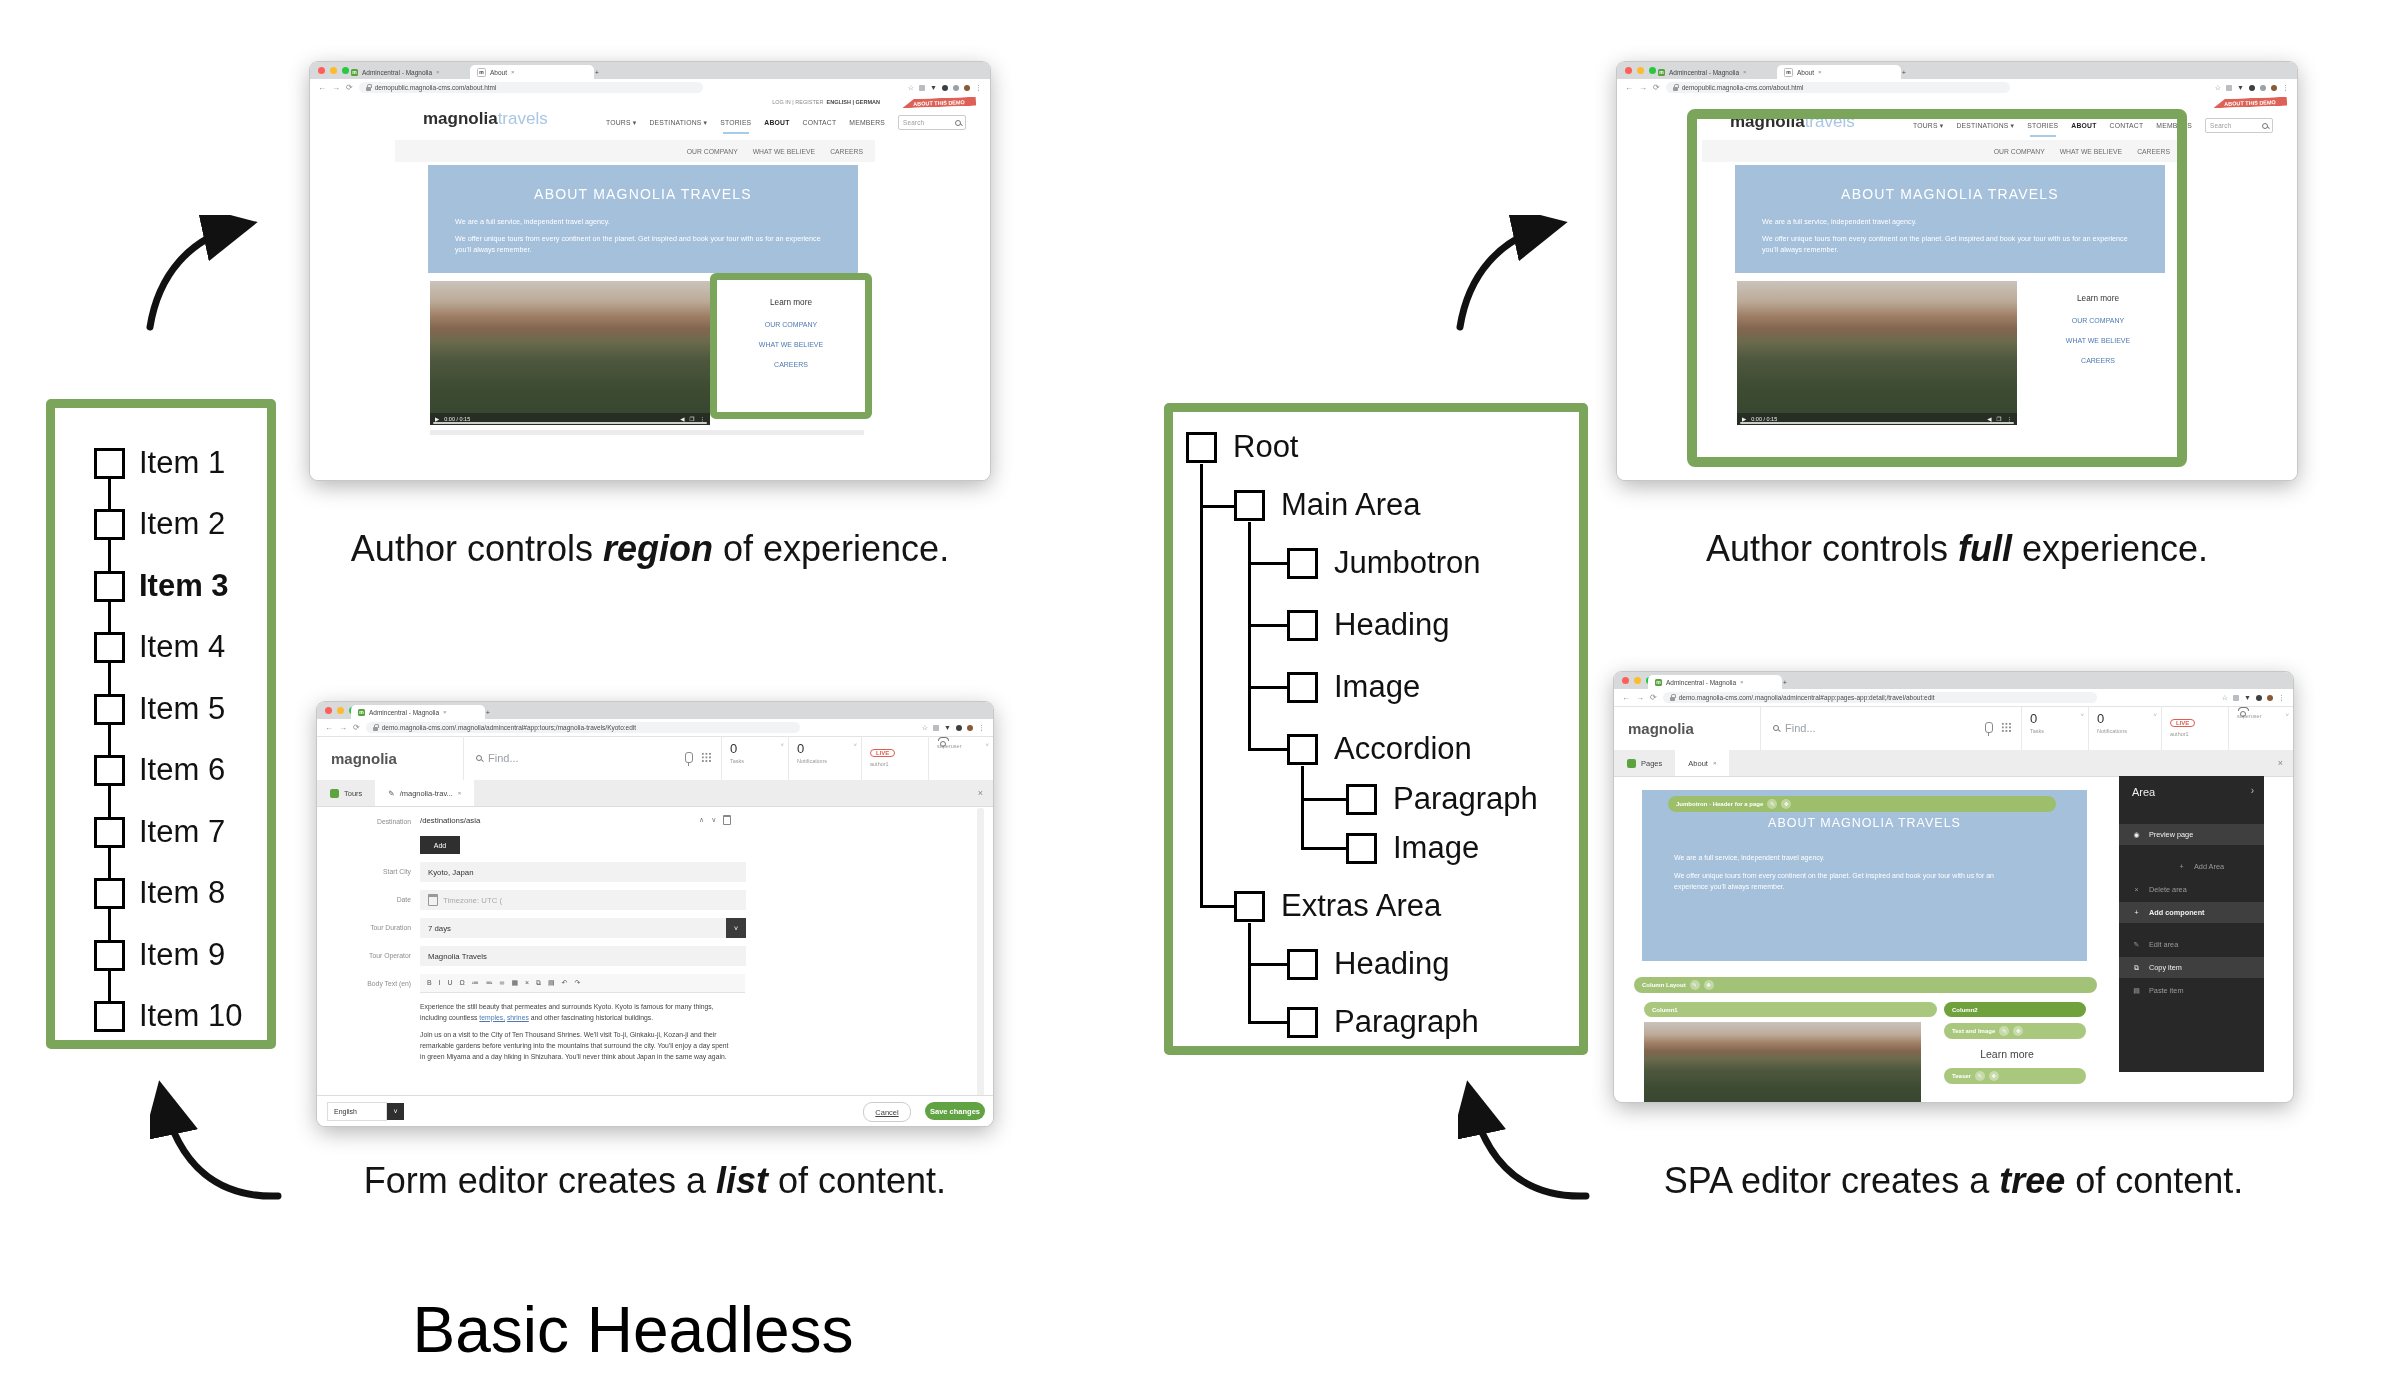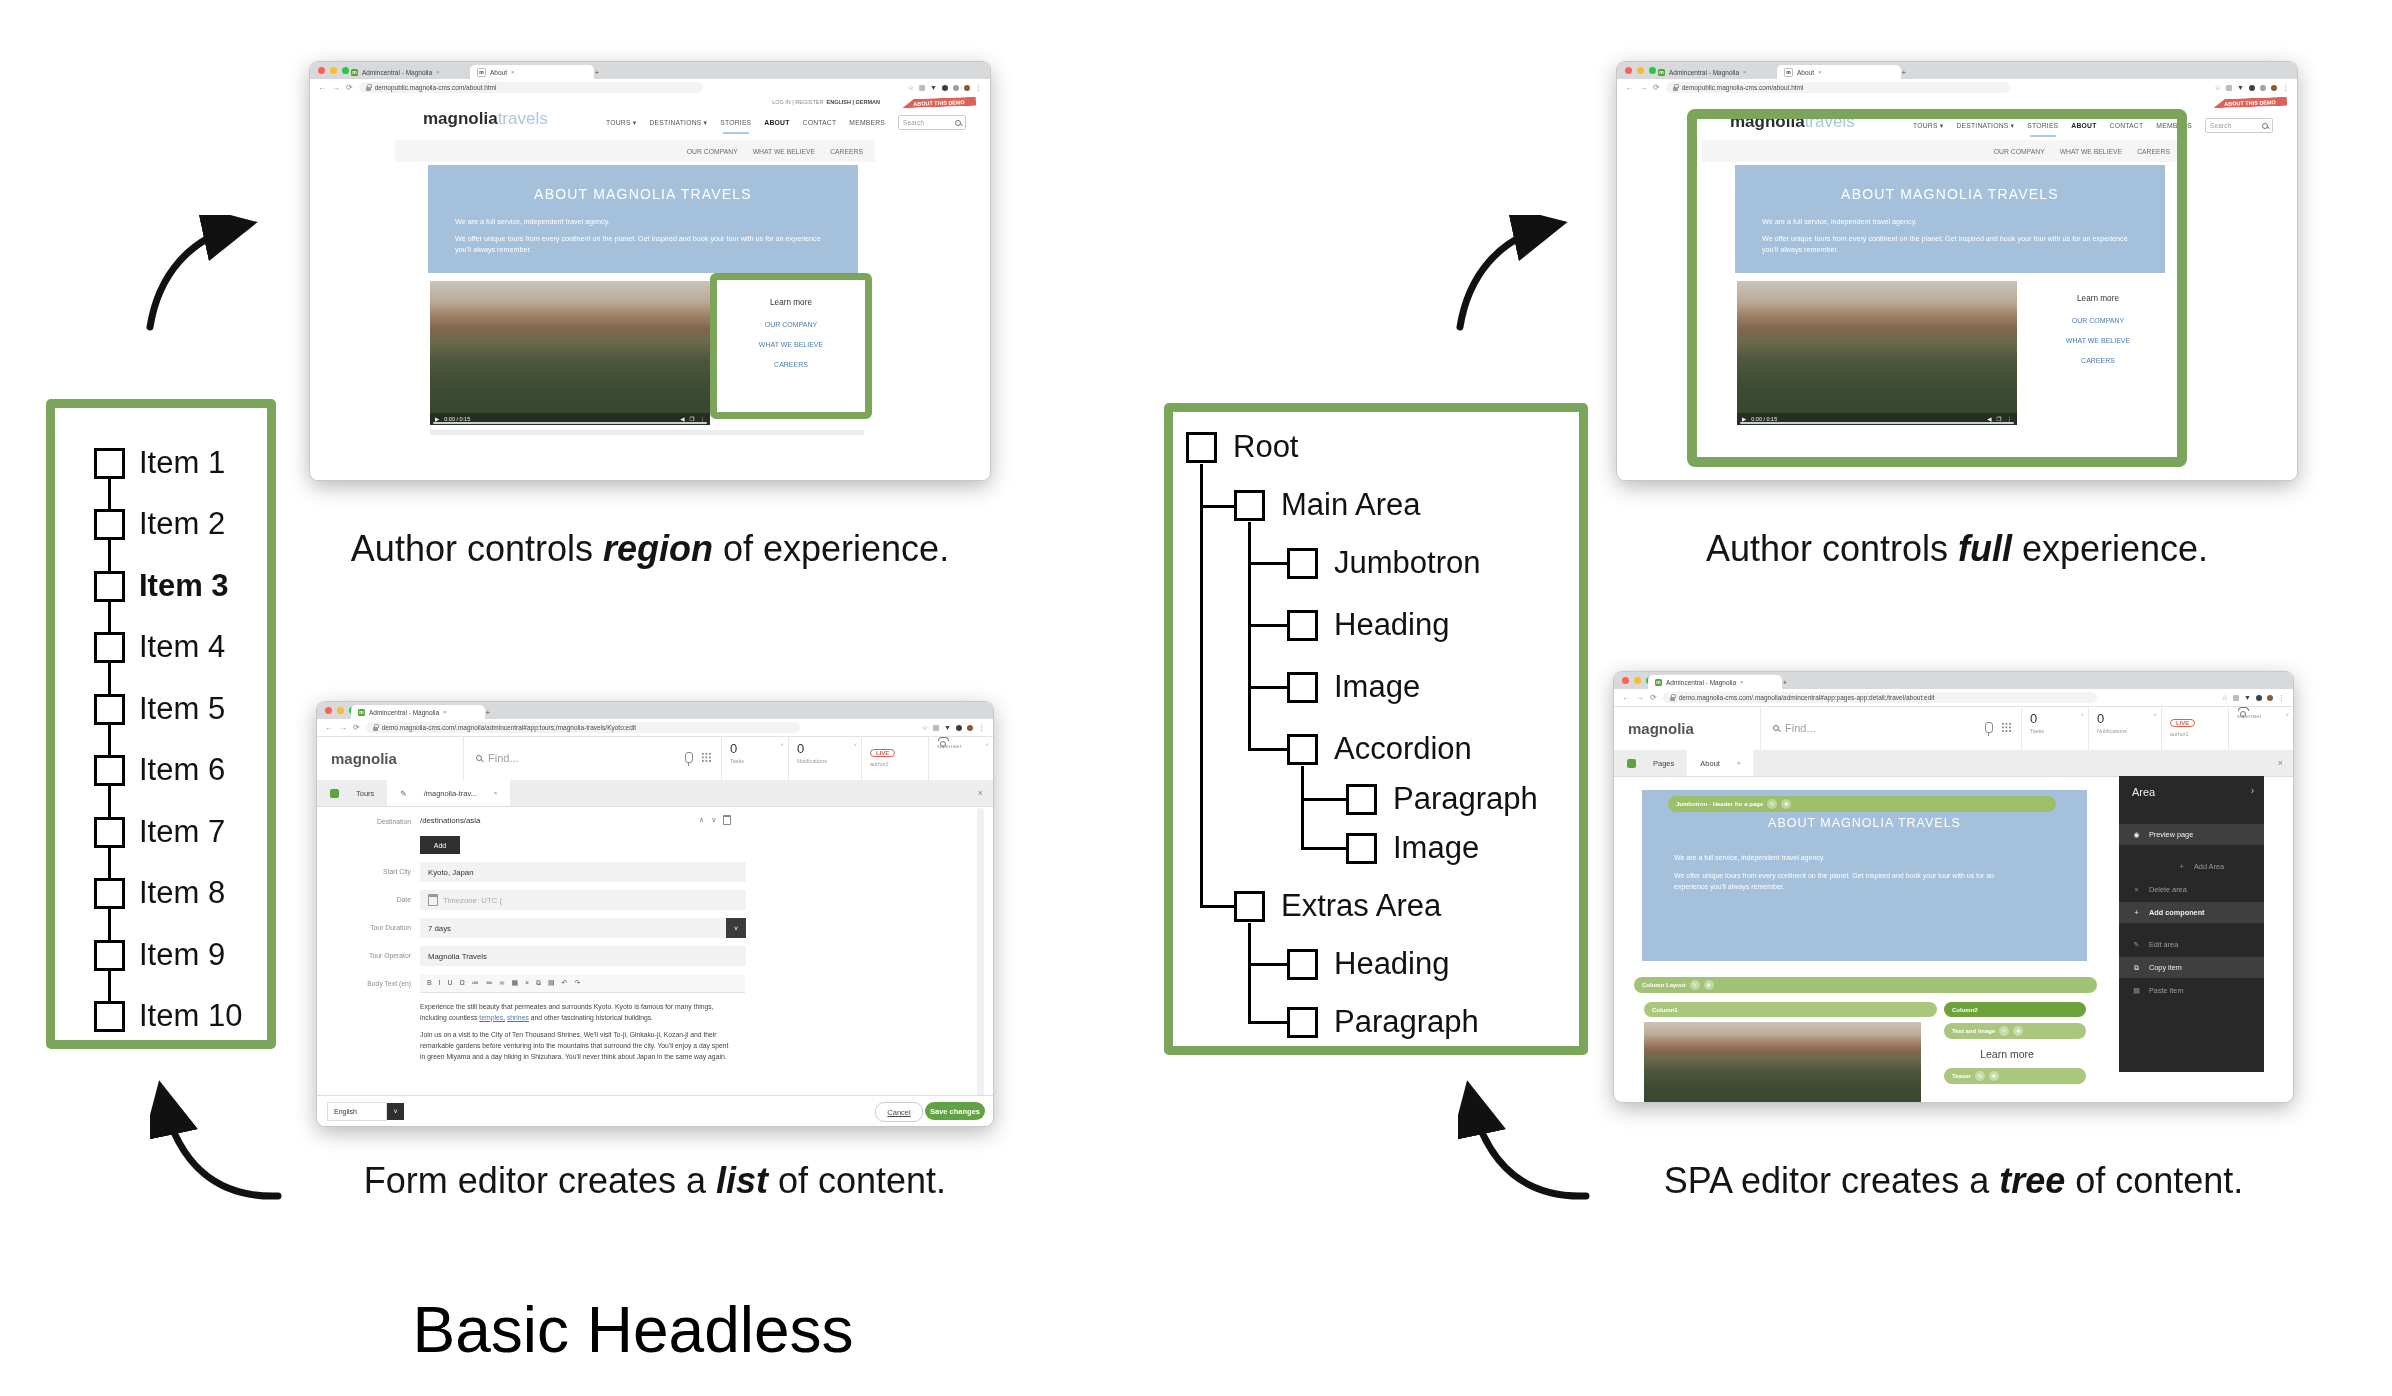--- a/index.html
+++ b/index.html
@@ -69,21 +69,21 @@
   .mic{width:6px;height:9px;border:1px solid #8a8a8a;border-radius:3px;position:relative;margin-top:-2px;}
   .mic::after{content:"";position:absolute;left:1.5px;bottom:-4px;width:1.5px;height:3px;background:#8a8a8a;}
   .grid9{width:10px;height:10px;background-image:radial-gradient(circle,#8a8a8a .9px,transparent 1.1px);
          background-size:3.6px 3.6px;margin-top:-2px;}
   .person{width:11px;height:11px;position:relative;}
   .person::before{content:"";position:absolute;top:0;left:3px;width:4px;height:4px;border:1px solid #777;border-radius:50%;}
   .person::after{content:"";position:absolute;bottom:0;left:.5px;width:9px;height:3.5px;
                  border:1px solid #777;border-bottom:none;border-radius:5px 5px 0 0;}
   .approw{position:absolute;left:0;top:78px;right:0;height:26px;background:#ededed;
           border-bottom:1px solid #ddd;display:flex;align-items:center;font-size:7.5px;color:#444;}
-  .apptab{height:26px;display:flex;align-items:center;gap:17px;padding:0 13px;}
+  .apptab{height:26px;display:flex;align-items:center;gap:5px;padding:0 13px;}
   .apptab.on{background:#fff;}
   .appicon{width:9px;height:9px;background:#5ea33f;border-radius:2px;}
   .rowclose{position:absolute;right:10px;top:6px;color:#888;font-size:9px;}
   .flabel{position:absolute;width:86px;text-align:right;font-size:6.8px;color:#8d8d8d;}
   .ffield{position:absolute;left:103px;width:318px;height:20px;background:#f2f2f2;
           display:flex;align-items:center;padding-left:8px;font-size:7.8px;color:#333;}
   .cal{width:8px;height:8px;border:1px solid #999;border-top:3px solid #999;border-radius:1px;margin-right:5px;}
   .ddsq{position:absolute;right:0;top:0;width:20px;height:20px;background:#3b3b3b;color:#fff;
         font-size:7px;display:flex;align-items:center;justify-content:center;}
   .trash{width:6px;height:7px;border:1px solid #888;border-top:2.5px solid #888;border-radius:1px;}
@@ -359,21 +359,21 @@
       <span>Experience the still beauty that permeates and surrounds Kyoto. Kyoto is famous for many things, including countless </span><a>temples,</a><span> </span><a>shrines</a><span> and other fascinating historical buildings.</span>
       <div style="height:6px;"></div>
       <span>Join us on a visit to the City of Ten Thousand Shrines. We'll visit To-ji, Ginkaku-ji, Kozan-ji and their remarkable gardens before venturing into the mountains that surround the city. You'll enjoy a day spent in green Miyama and a day hiking in Shizuhara. You'll never think about Japan in the same way again.</span>
     </div>
     <div class="a" style="left:660px;top:106px;width:7px;height:288px;background:#f0f0f0;border-radius:3px;"></div>
     <div class="efooter">
       <div class="langctl" style="left:10px;top:6px;">
         <span class="langbox">English</span>
         <span class="langsq">˅</span>
       </div>
-      <div class="pill cancelpill" style="right:70px;top:6px;width:46px;text-decoration:underline;">Cancel</div>
+      <div class="pill cancelpill" style="right:82px;top:6px;width:46px;text-decoration:underline;">Cancel</div>
       <div class="pill greenpill" style="right:8px;top:6px;width:60px;font-weight:bold;">Save changes</div>
     </div>
   </div>
 
   <svg class="a" style="left:150px;top:1078px;" width="134" height="124" viewBox="0 0 134 124">
     <defs>
         <marker id="ah2" markerWidth="9" markerHeight="9" refX="6" refY="4" orient="auto">
           <path d="M0,0 L8,4 L0,8 z" fill="#111"></path>
         </marker>
       </defs>

